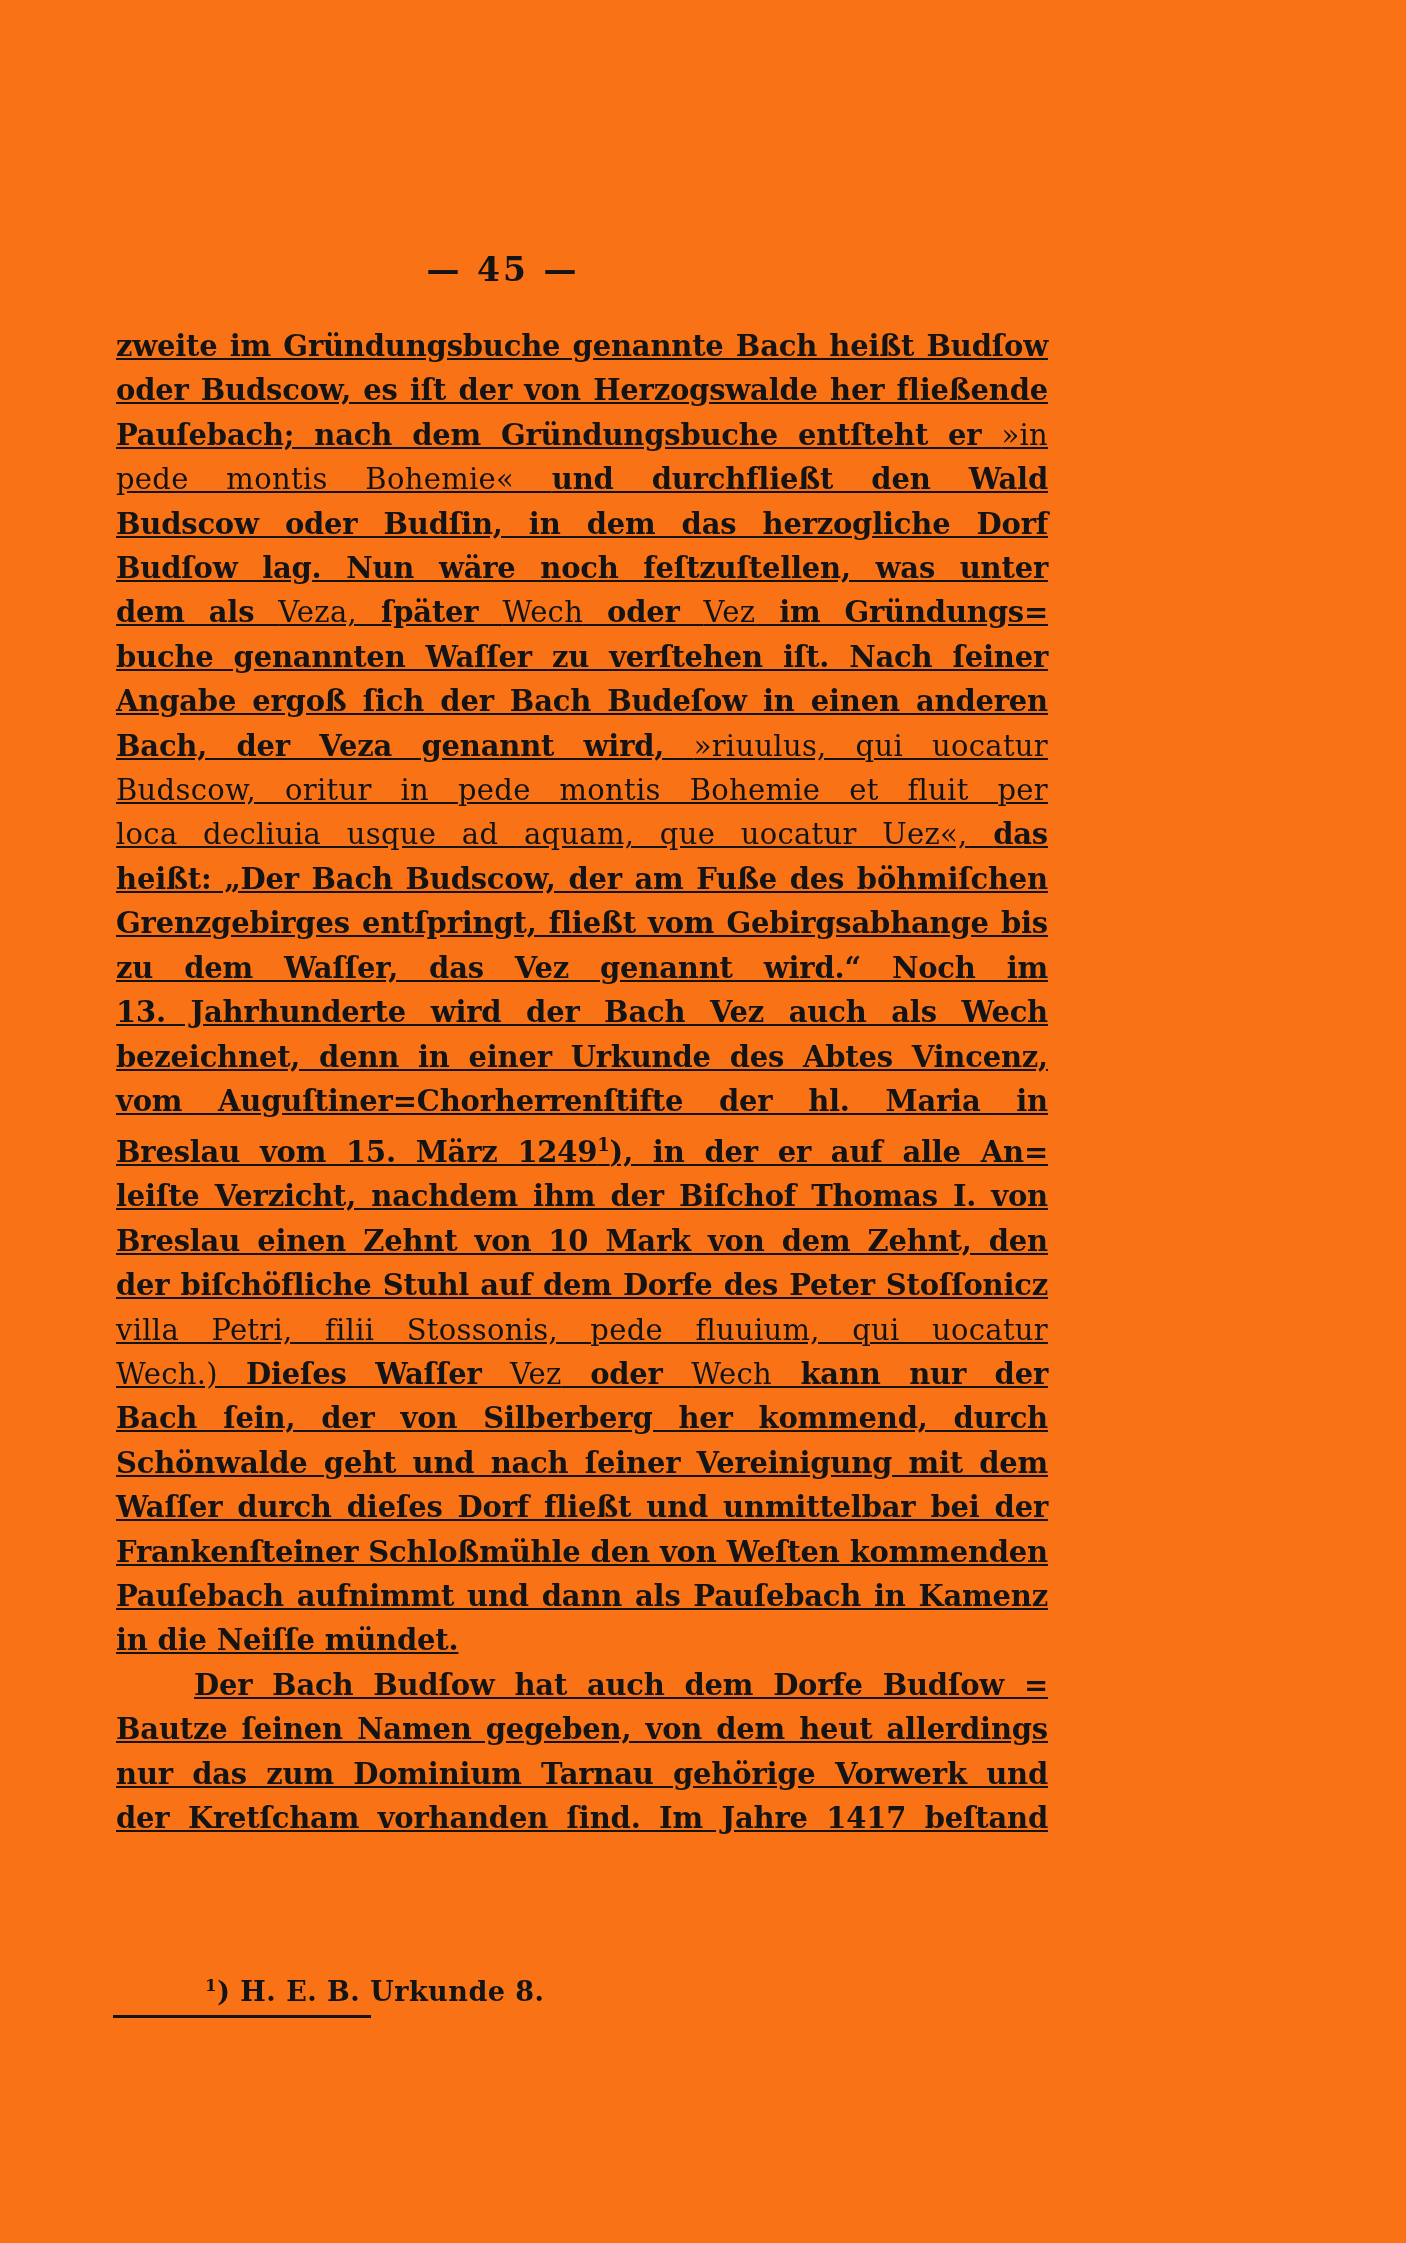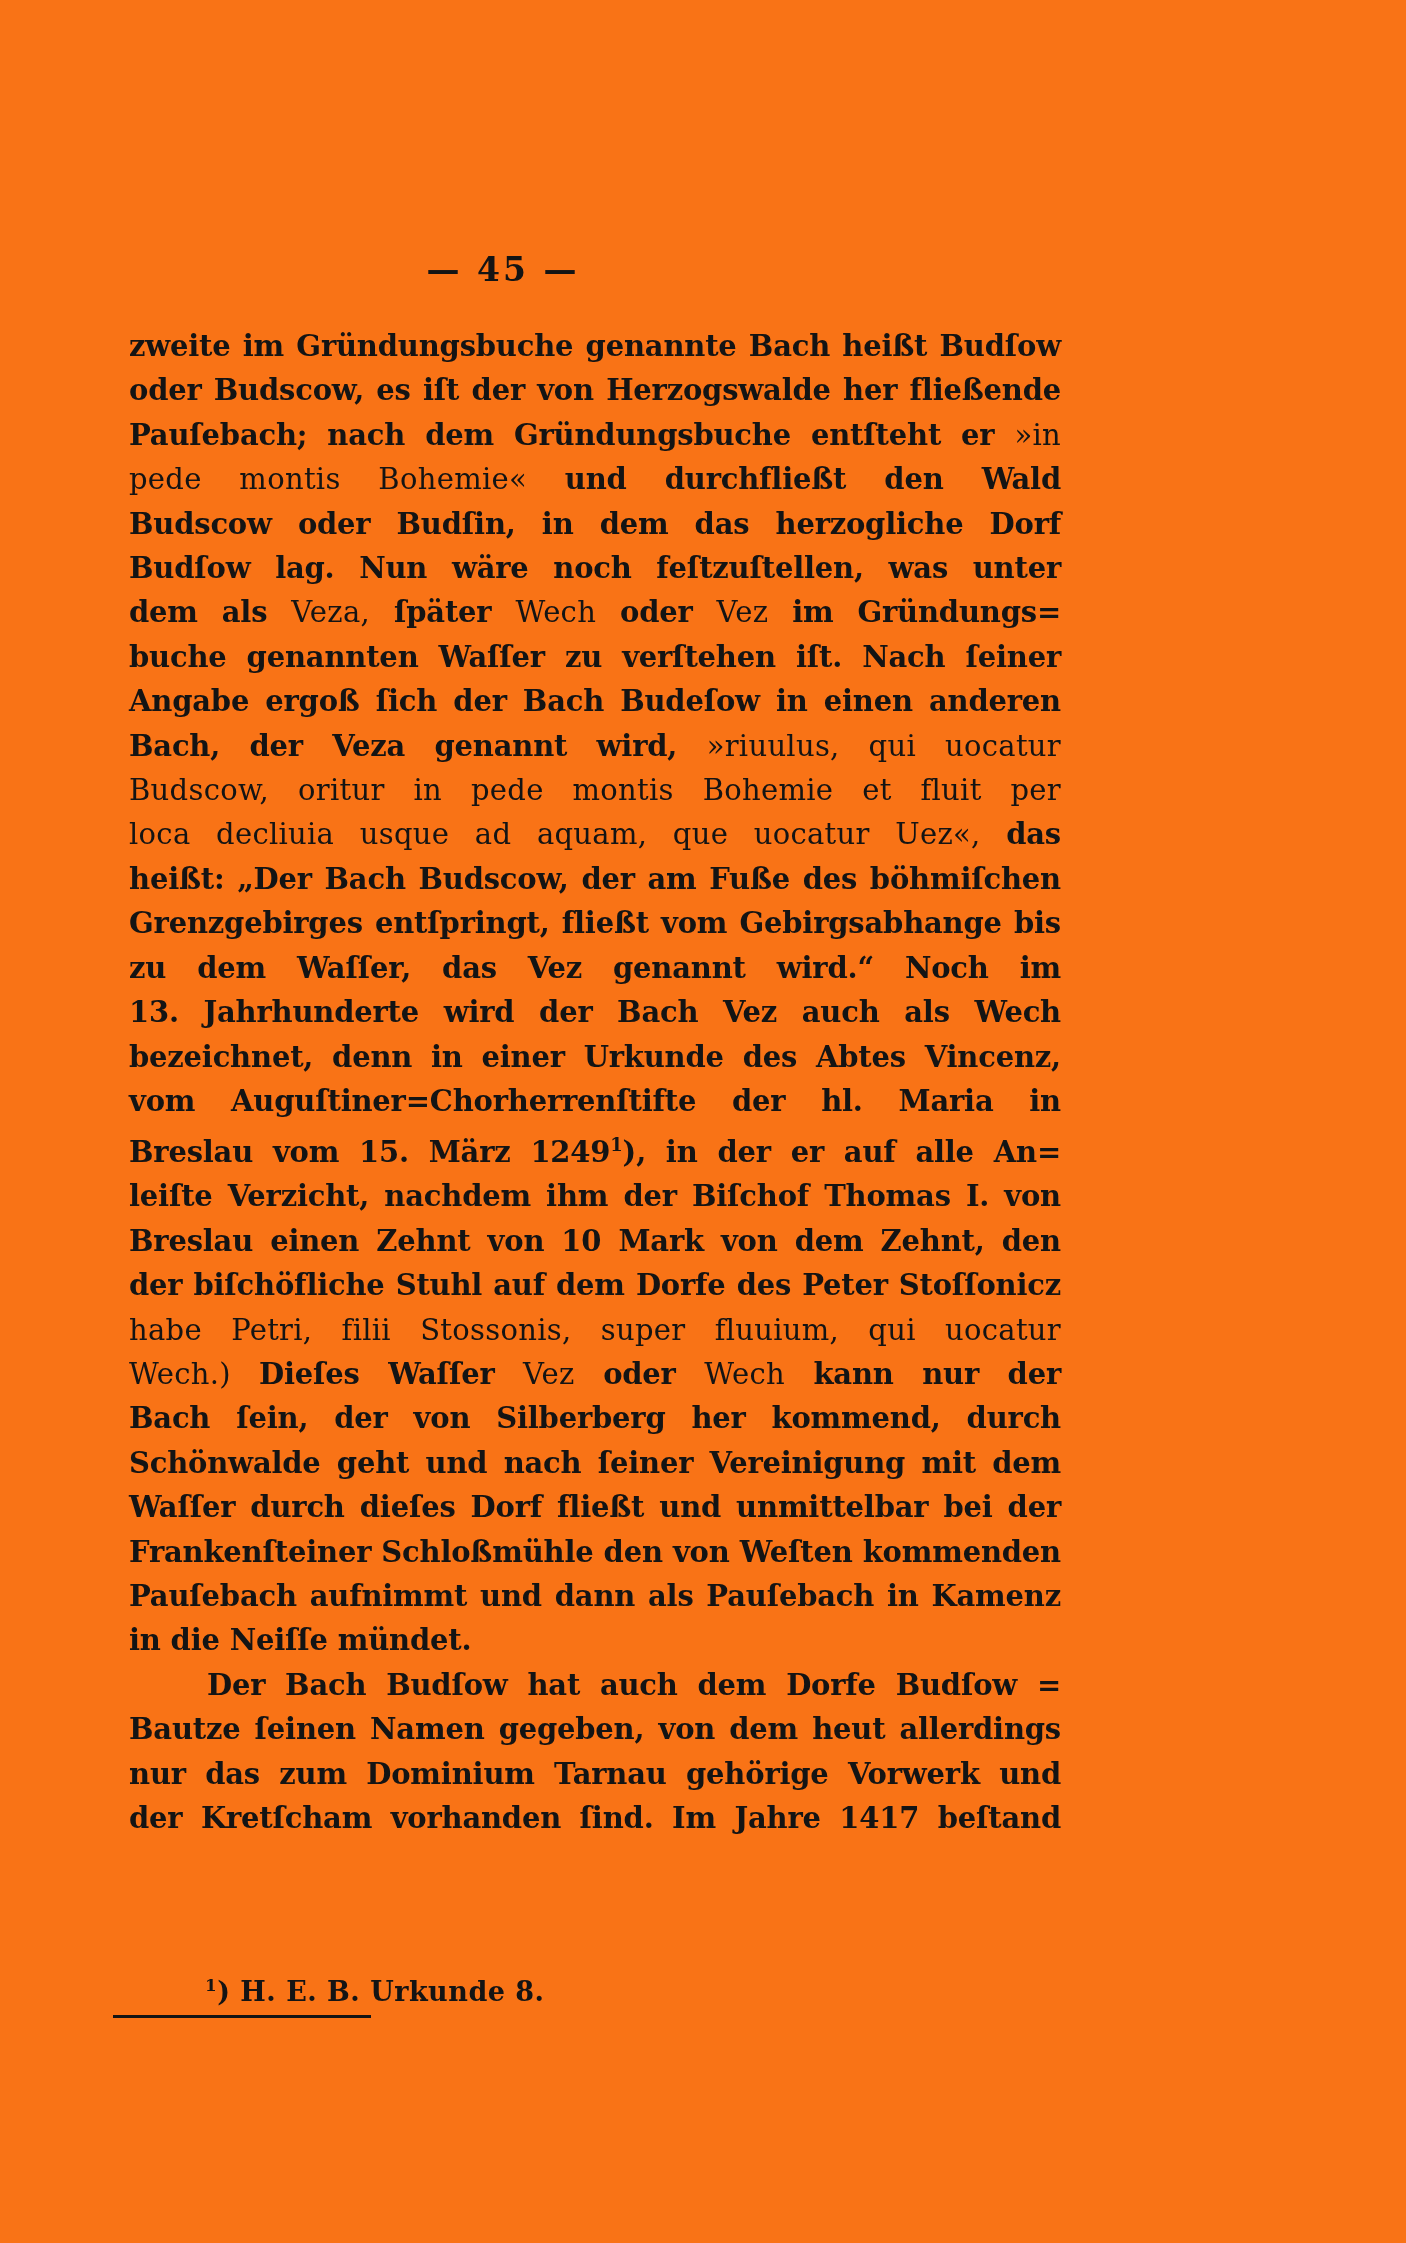--- a/index.html
+++ b/index.html
@@ -16,21 +16,21 @@
     position:absolute;
     top:250px;left:113px;width:780px;
     text-align:center;
     font-size:33px;
     font-weight:700;
     letter-spacing:3px;
     white-space:nowrap;
   }
   .body-text{
     position:absolute;
-    top:324px;left:129px;width:932px;
+    top:324px;left:116px;width:932px;text-decoration:underline;
   }
   .line{
     font-size:29px;
     line-height:44.4px;
     text-align:justify;
     text-align-last:justify;
     letter-spacing:-0.2px;
     white-space:normal;
   }
   .line.no-just{ text-align-last:left; }
@@ -77,21 +77,21 @@
       <div class="line"><span class="seg-fraktur">heißt: „Der Bach Budscow, der am Fuße des böhmiſchen</span></div>
       <div class="line"><span class="seg-fraktur">Grenzgebirges entſpringt, fließt vom Gebirgsabhange bis</span></div>
       <div class="line"><span class="seg-fraktur">zu dem Waſſer, das Vez genannt wird.“  Noch im</span></div>
       <div class="line"><span class="seg-fraktur">13. Jahrhunderte wird der Bach Vez auch als Wech</span></div>
       <div class="line"><span class="seg-fraktur">bezeichnet, denn in einer Urkunde des Abtes Vincenz,</span></div>
       <div class="line"><span class="seg-fraktur">vom Auguſtiner=Chorherrenſtifte der hl. Maria in</span></div>
       <div class="line"><span class="seg-fraktur">Breslau vom 15. März 1249</span><span class="seg-sup">1</span><span class="seg-fraktur">), in der er auf alle An=</span></div>
       <div class="line"><span class="seg-fraktur">leiſte Verzicht, nachdem ihm der Biſchof Thomas I. von</span></div>
       <div class="line"><span class="seg-fraktur">Breslau einen Zehnt von 10 Mark von dem Zehnt, den</span></div>
       <div class="line"><span class="seg-fraktur">der biſchöfliche Stuhl auf dem Dorfe des Peter Stoſſonicz</span></div>
-      <div class="line"><span class="seg-antiqua">habe Petri, filii Stossonis, super fluuium, qui uocatur</span></div>
+      <div class="line"><span class="seg-antiqua">villa Petri, filii Stossonis, pede fluuium, qui uocatur</span></div>
       <div class="line"><span class="seg-antiqua">Wech.) </span><span class="seg-fraktur">Dieſes Waſſer </span><span class="seg-antiqua">Vez</span><span class="seg-fraktur"> oder </span><span class="seg-antiqua">Wech</span><span class="seg-fraktur"> kann nur der</span></div>
       <div class="line"><span class="seg-fraktur">Bach ſein, der von Silberberg her kommend, durch</span></div>
       <div class="line"><span class="seg-fraktur">Schönwalde geht und nach ſeiner Vereinigung mit dem</span></div>
       <div class="line"><span class="seg-fraktur">Waſſer durch dieſes Dorf fließt und unmittelbar bei der</span></div>
       <div class="line"><span class="seg-fraktur">Frankenſteiner Schloßmühle den von Weſten kommenden</span></div>
       <div class="line"><span class="seg-fraktur">Pauſebach aufnimmt und dann als Pauſebach in Kamenz</span></div>
       <div class="line no-just"><span class="seg-fraktur">in die Neiſſe mündet.</span></div>
       <div class="line indent"><span class="seg-fraktur">Der Bach Budſow hat auch dem Dorfe Budſow =</span></div>
       <div class="line"><span class="seg-fraktur">Bautze ſeinen Namen gegeben, von dem heut allerdings</span></div>
       <div class="line"><span class="seg-fraktur">nur das zum Dominium Tarnau gehörige Vorwerk und</span></div>

